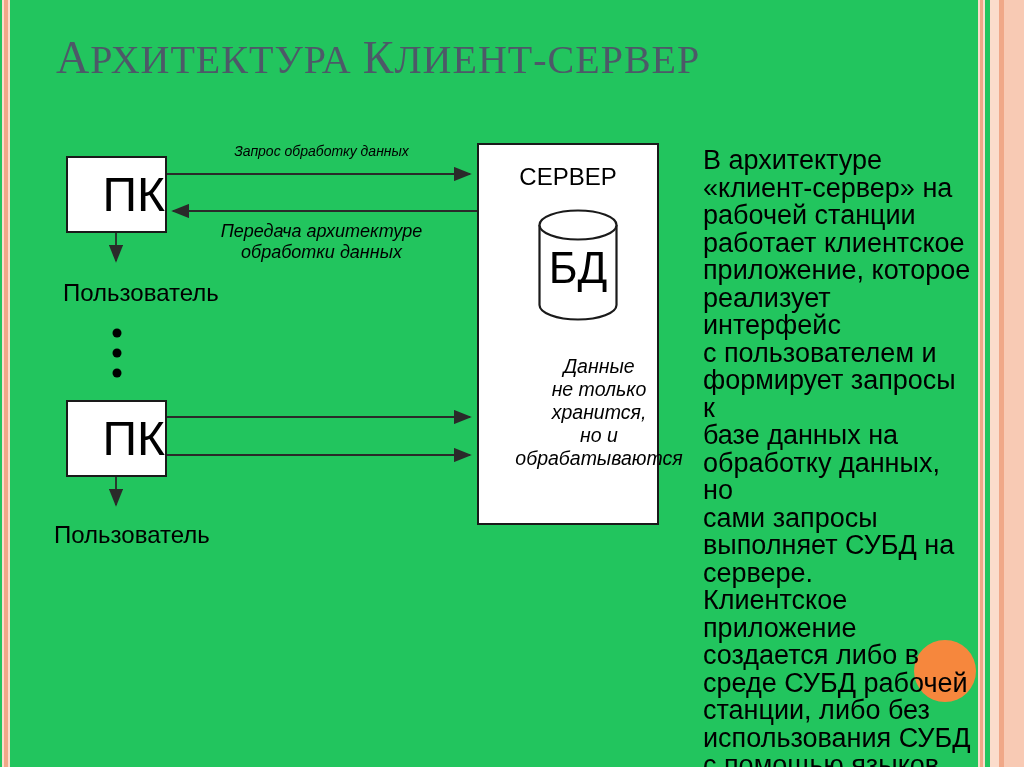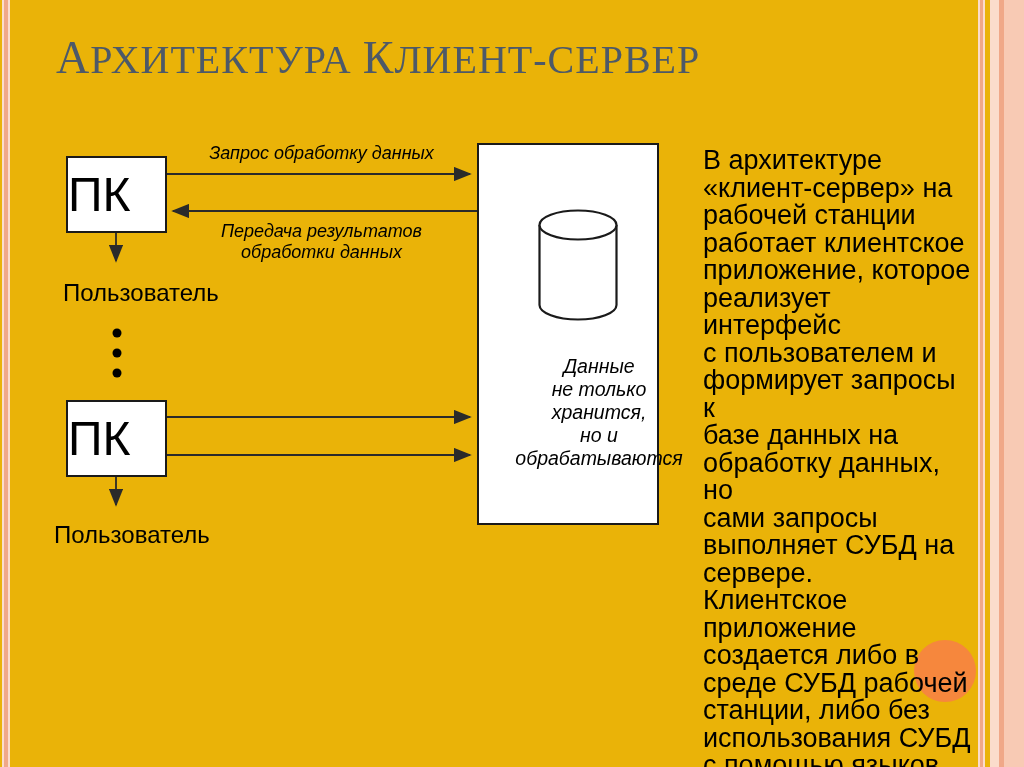--- a/index.html
+++ b/index.html
@@ -1,17 +1,17 @@
 <!DOCTYPE html>
 <html style="--title-color: #4d5968; --accent-circle: #f6873d; --stripe-light: #fbdccb; --stripe-mid: #f8cab4; --stripe-dark: #f0a888; --line-color: #2a2a2a;"><head>
 <meta charset="utf-8">
 <style>
   html,body{margin:0;padding:0;background:#fff;}
   .slide{
-    position:relative;width:1024px;height:767px;background:#eab308;overflow:hidden;
+    position:relative;width:1024px;height:767px;background:#22c55e;overflow:hidden;
     font-family:"Liberation Sans",sans-serif;color:#000;
   }
   
   .stripe-left{
     position:absolute;left:2px;top:0;width:8px;height:767px;
     background:linear-gradient(to right,var(--stripe-light) 0 2px,var(--stripe-dark) 2px 6px,var(--stripe-light) 6px 8px);
   }
   .stripe-right-thin{
     position:absolute;left:978px;top:0;width:7px;height:767px;
     background:linear-gradient(to right,var(--stripe-light) 0 2px,var(--stripe-dark) 2px 5px,var(--stripe-light) 5px 7px);
@@ -22,37 +22,37 @@
   }
   .title{
     position:absolute;left:56px;top:34px;width:900px;
     font-family:"Liberation Serif",serif;font-size:40px;line-height:48px;
     color:var(--title-color);letter-spacing:1px;white-space:nowrap;
   }
   .title .cap{font-size:46px;}
   
   .pc-box{
     position:absolute;left:66px;width:97px;height:73px;border:2px solid #1a1a1a;background:#fff;
-    display:flex;align-items:center;justify-content:flex-start;font-size:48px;
+    display:flex;align-items:center;justify-content:flex-end;font-size:48px;
   }
   .pc-box.one{top:156px;}
   .pc-box.two{top:400px;}
   .server-box{
     position:absolute;left:477px;top:143px;width:178px;height:378px;border:2px solid #1a1a1a;background:#fff;
   }
   .server-title{position:absolute;left:0;top:18px;width:100%;text-align:center;font-size:24px;}
   .cylinder{position:absolute;left:59px;top:64px;}
   .db-label{position:absolute;left:59px;top:98px;width:80px;text-align:center;font-size:44px;}
   .server-note{
     position:absolute;left:0;top:210px;width:100%;text-align:center;
     font-size:19.5px;line-height:23px;font-style:italic;white-space:pre-line;padding-left:31px;
   }
   .arrow-label-top{
     position:absolute;left:166px;top:143px;width:311px;text-align:center;
-    font-style:italic;font-size:18px;
+    font-style:italic;font-size:14px;
   }
   .arrow-label-return{
     position:absolute;left:166px;top:221px;width:311px;text-align:center;
     font-style:italic;font-size:18px;line-height:21px;white-space:pre-line;
   }
   .user-label{position:absolute;font-size:24px;}
   .user-label.one{left:63px;top:279px;}
   .user-label.two{left:54px;top:521px;}
   .connectors{position:absolute;left:0;top:0;z-index:0;}
   
@@ -95,36 +95,38 @@
       <circle cx="117" cy="353" r="4.5"></circle>
       <circle cx="117" cy="373" r="4.5"></circle>
     </g>
   </svg>
 
   <div class="pc-box one">
     <span>ПК</span>
   </div>
 
   <div class="arrow-label-top">Запрос обработку данных</div>
-  <div class="arrow-label-return">Передача результатов
+  <div class="arrow-label-return">Передача архитектуре
 обработки данных</div>
 
   <div class="user-label one">Пользователь</div>
 
   <div class="pc-box two">
     <span>ПК</span>
   </div>
 
   <div class="user-label two">Пользователь</div>
 
   <div class="server-box">
+    <div class="server-title">СЕРВЕР</div>
     <svg class="cylinder" width="80" height="112" viewBox="0 0 80 112">
       <path d="M1.5,16 L1.5,96 A38.5,14.5 0 0 0 78.5,96 L78.5,16" fill="#fff" stroke="#1a1a1a" stroke-width="2.2"></path>
       <ellipse cx="40" cy="16" rx="38.5" ry="14.5" fill="#fff" stroke="#1a1a1a" stroke-width="2.2"></ellipse>
     </svg>
+    <div class="db-label">БД</div>
     <div class="server-note">Данные
 не только
 хранится,
 но и
 обрабатываются</div>
   </div>
 
   <div class="accent-circle"></div>
 
   <div class="body-text">В архитектуре

